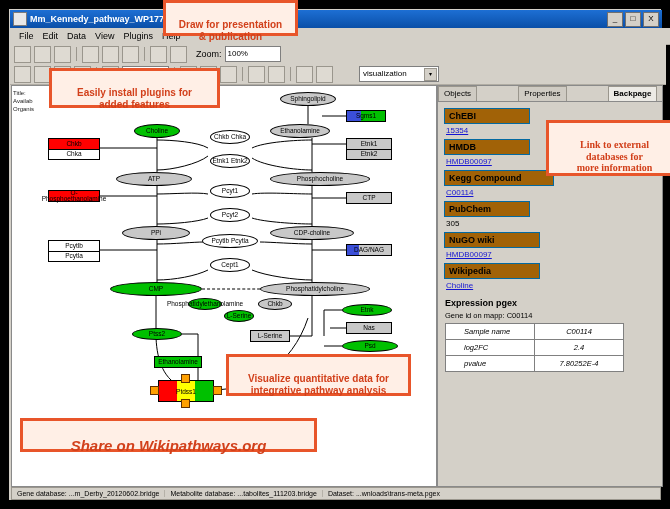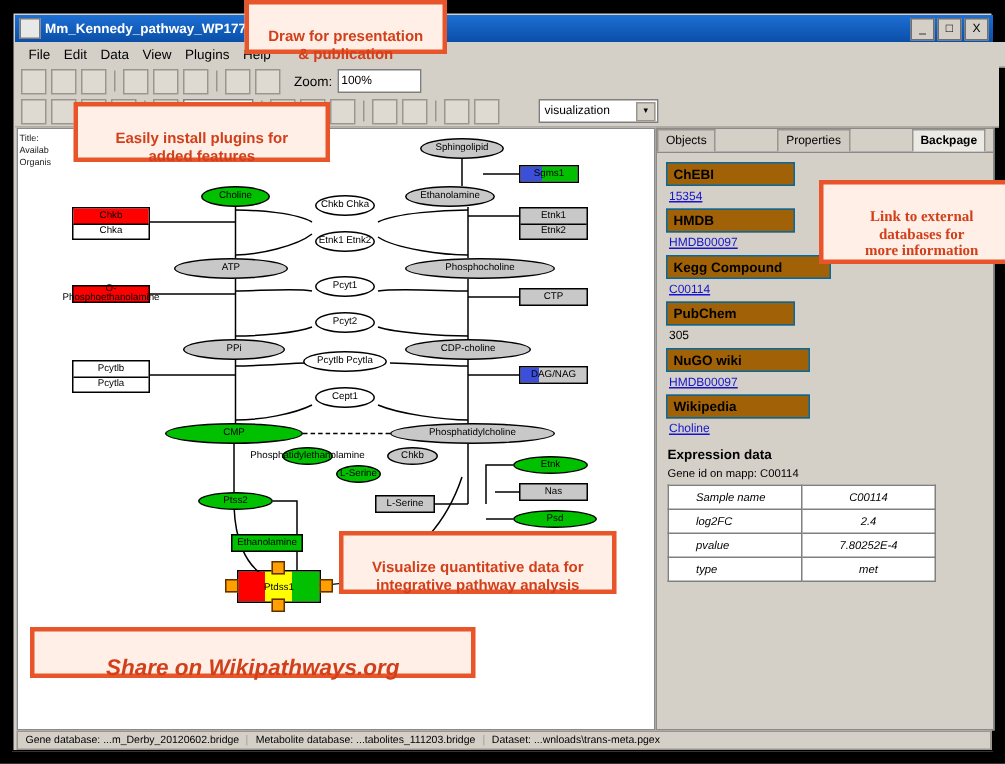--- a/index.html
+++ b/index.html
@@ -272,41 +272,37 @@
 
       <div class="fieldbox">PubChem</div>
       <span class="plaintext">305</span>
 
       <div class="fieldbox" style="width:86px;">NuGO wiki</div>
       <a class="linktext" href="#">HMDB00097</a>
 
       <div class="fieldbox" style="width:86px;">Wikipedia</div>
       <a class="linktext" href="#">Choline</a>
 
-      <div class="exprtitle">Expression data</div>
+      <div class="exprtitle">Expression pgex</div>
       <div class="geneid">Gene id on mapp: C00114</div>
 
       <table class="expr">
         <tbody>
             <tr>
           <td class="k">Sample name</td>
           <td class="v">C00114</td>
         </tr>
         <tr>
           <td class="k">log2FC</td>
           <td class="v">2.4</td>
         </tr>
         <tr>
           <td class="k">pvalue</td>
           <td class="v">7.80252E-4</td>
         </tr>
-        <tr>
-          <td class="k">type</td>
-          <td class="v">met</td>
-        </tr>
       </tbody>
         </table>
     </div>
   </div>
 
   <div class="statusbar">
     <div class="seg">Gene database: ...m_Derby_20120602.bridge</div>
     <div class="seg">Metabolite database: ...tabolites_111203.bridge</div>
     <div class="seg" style="border-right:none;">Dataset: ...wnloads\trans-meta.pgex</div>
   </div>

